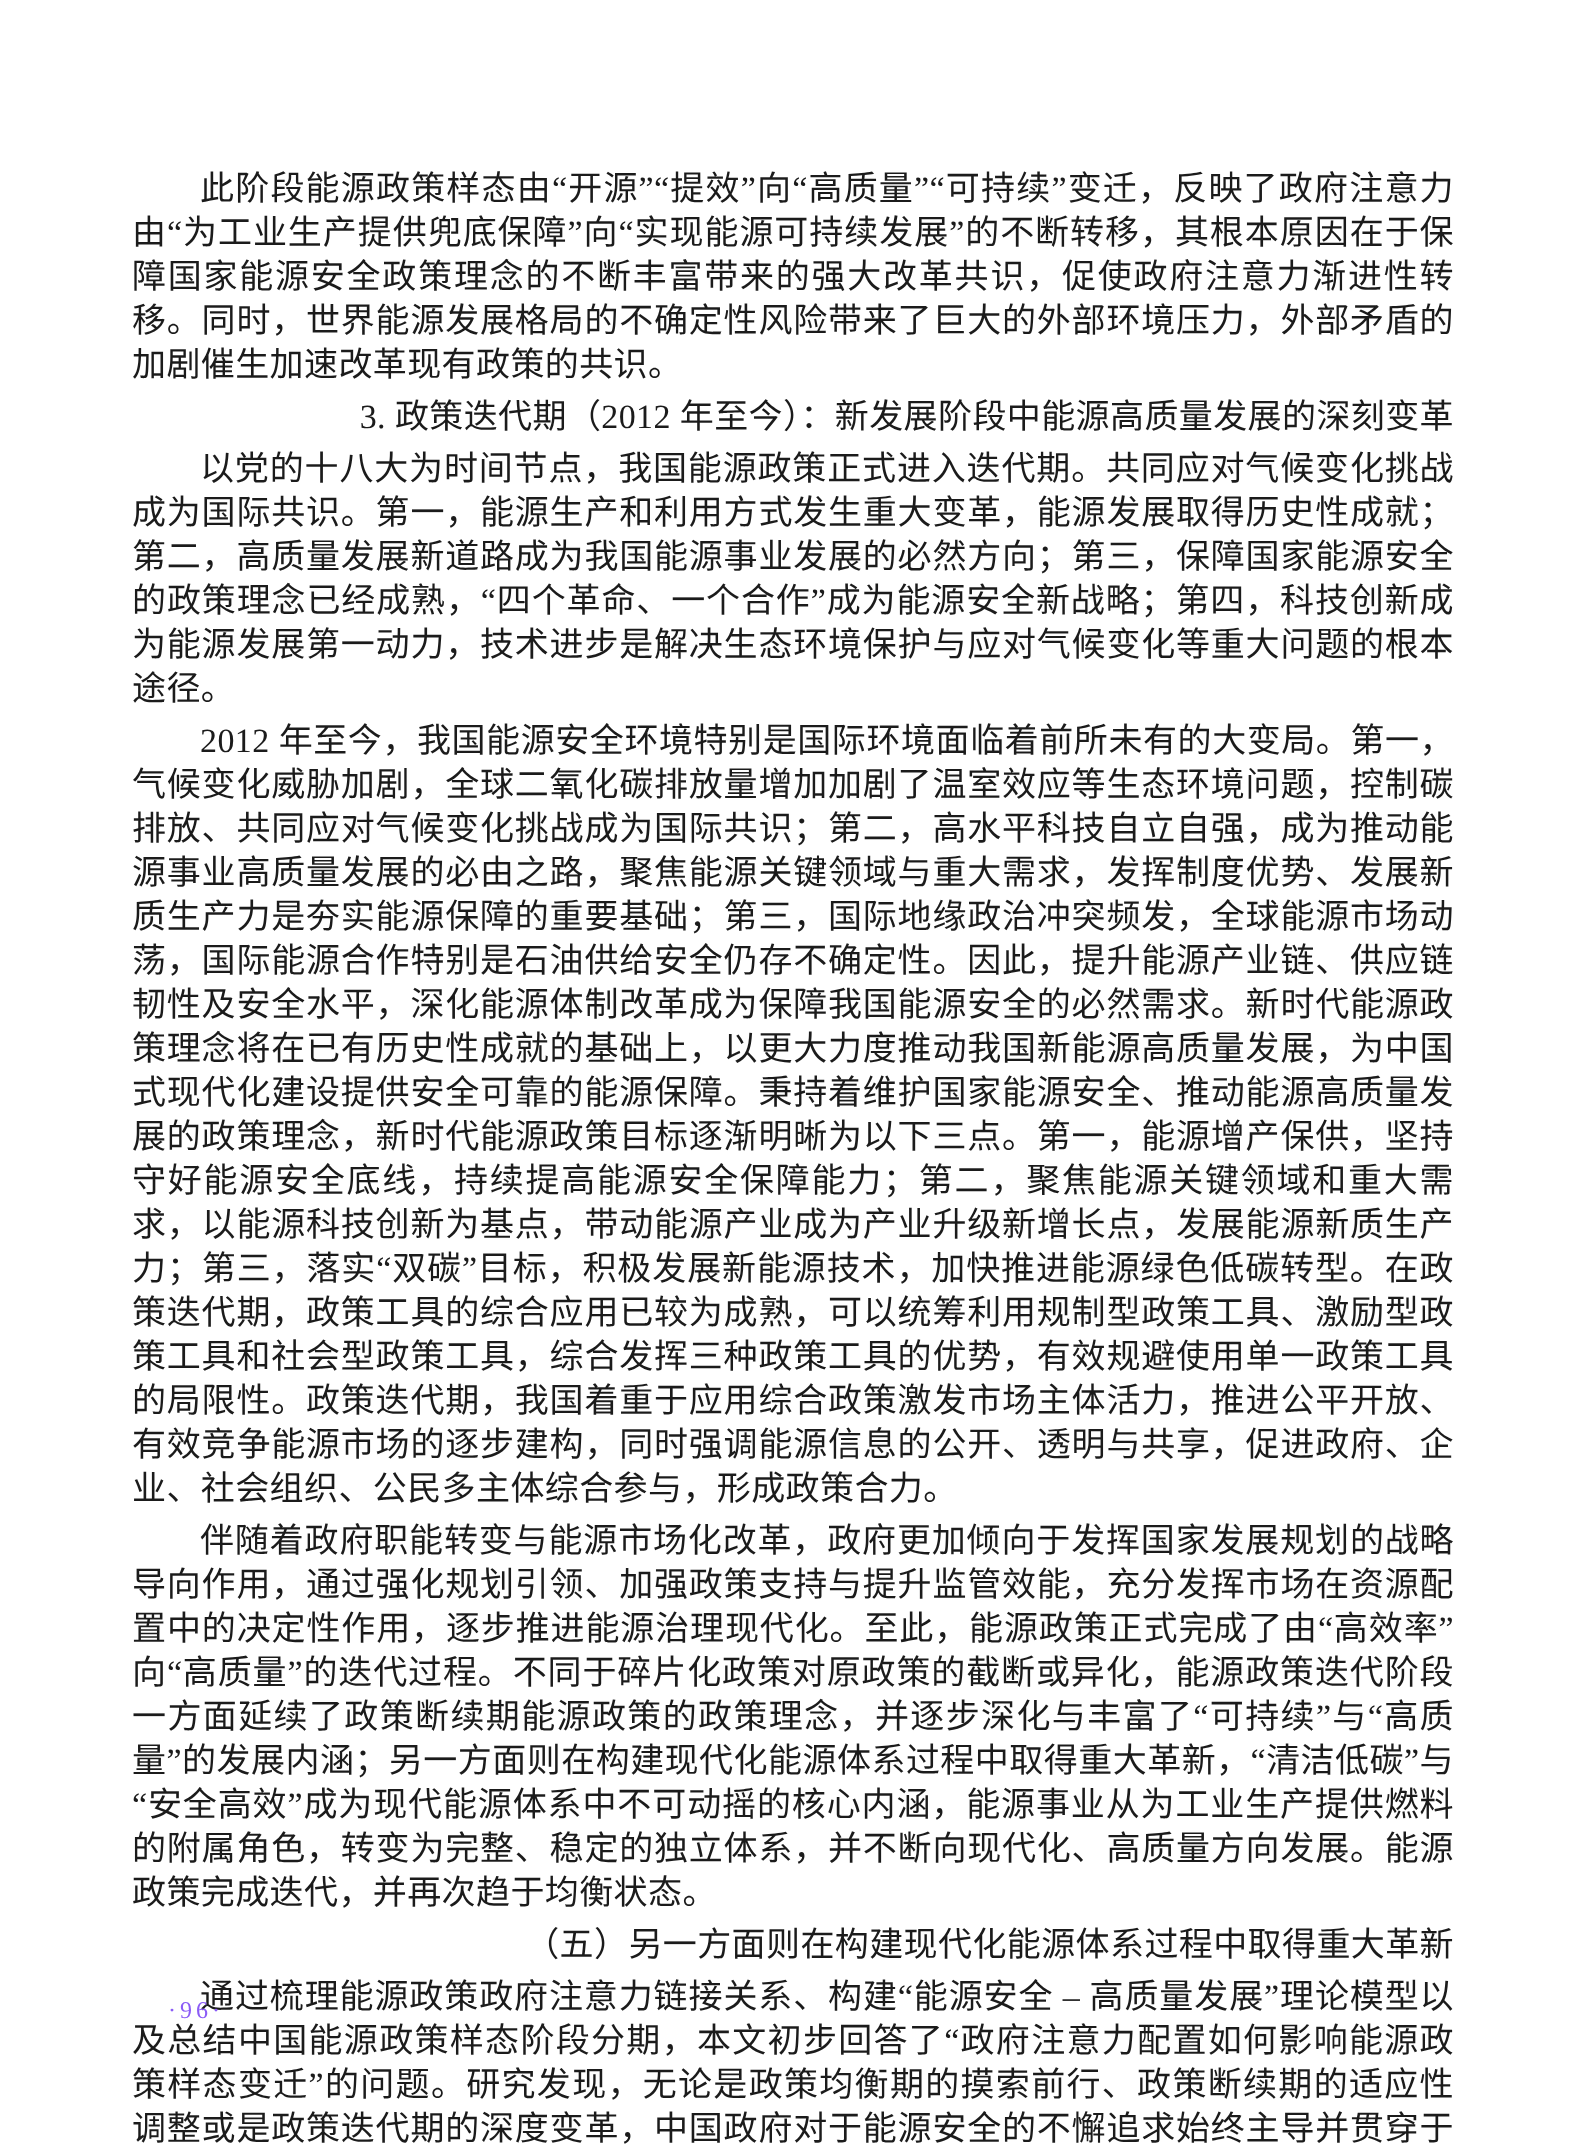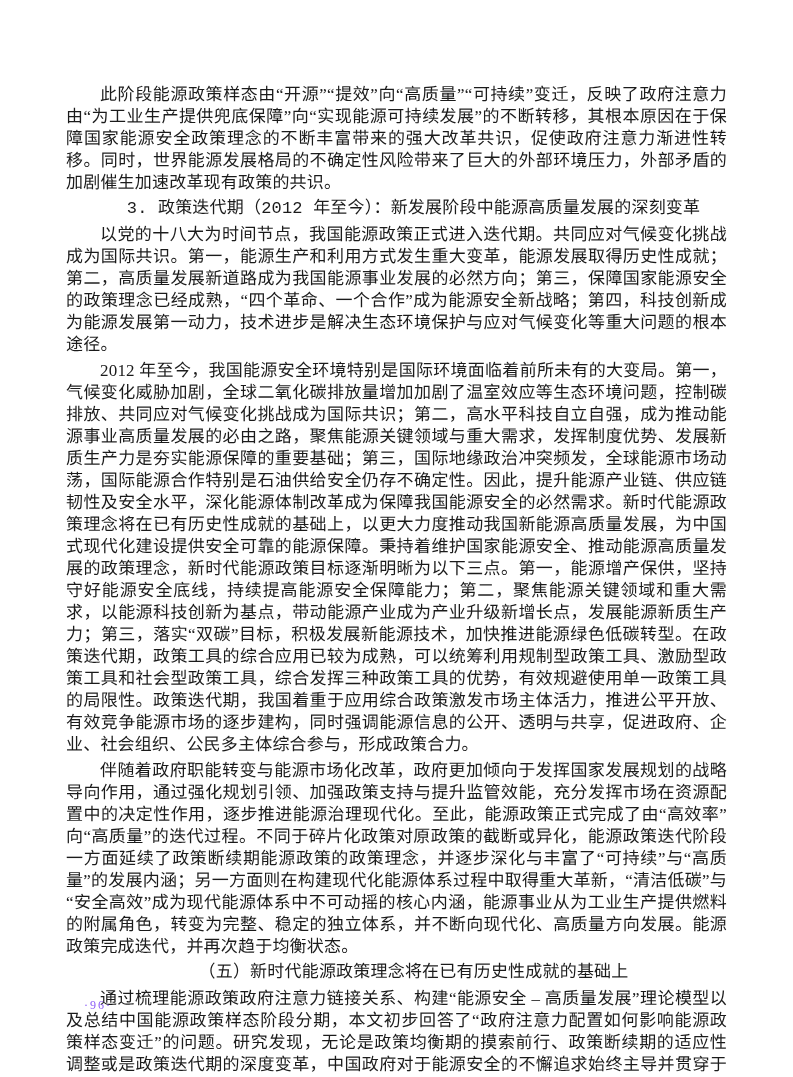--- a/index.html
+++ b/index.html
@@ -31,39 +31,38 @@
     line-height: 22px;
     text-align: justify;
     letter-spacing: 0.2px;
   }
   .text-block p {
     margin: 4px;
     padding: 0;
     text-indent: 2em;
   }
   .text-block p.heading {
-    text-align: center;
-    font-family: Liberation Mono, monospace;
+    text-align: right;
   }
   .page-number {
     position: absolute;
     left: 84px;
     top: 998px;
     font-size: 12px;
     letter-spacing: 2px;
     color: #8b5cf6;
   }
 </style>
 </head>
 <body>
 
 <div class="page">
   <main class="text-block" id="text-block">
       <p class="para">此阶段能源政策样态由“开源”“提效”向“高质量”“可持续”变迁，反映了政府注意力由“为工业生产提供兜底保障”向“实现能源可持续发展”的不断转移，其根本原因在于保障国家能源安全政策理念的不断丰富带来的强大改革共识，促使政府注意力渐进性转移。同时，世界能源发展格局的不确定性风险带来了巨大的外部环境压力，外部矛盾的加剧催生加速改革现有政策的共识。</p>
       <p class="heading">3. 政策迭代期（2012 年至今）：新发展阶段中能源高质量发展的深刻变革</p>
       <p class="para">以党的十八大为时间节点，我国能源政策正式进入迭代期。共同应对气候变化挑战成为国际共识。第一，能源生产和利用方式发生重大变革，能源发展取得历史性成就；第二，高质量发展新道路成为我国能源事业发展的必然方向；第三，保障国家能源安全的政策理念已经成熟，“四个革命、一个合作”成为能源安全新战略；第四，科技创新成为能源发展第一动力，技术进步是解决生态环境保护与应对气候变化等重大问题的根本途径。</p>
       <p class="para">2012 年至今，我国能源安全环境特别是国际环境面临着前所未有的大变局。第一，气候变化威胁加剧，全球二氧化碳排放量增加加剧了温室效应等生态环境问题，控制碳排放、共同应对气候变化挑战成为国际共识；第二，高水平科技自立自强，成为推动能源事业高质量发展的必由之路，聚焦能源关键领域与重大需求，发挥制度优势、发展新质生产力是夯实能源保障的重要基础；第三，国际地缘政治冲突频发，全球能源市场动荡，国际能源合作特别是石油供给安全仍存不确定性。因此，提升能源产业链、供应链韧性及安全水平，深化能源体制改革成为保障我国能源安全的必然需求。新时代能源政策理念将在已有历史性成就的基础上，以更大力度推动我国新能源高质量发展，为中国式现代化建设提供安全可靠的能源保障。秉持着维护国家能源安全、推动能源高质量发展的政策理念，新时代能源政策目标逐渐明晰为以下三点。第一，能源增产保供，坚持守好能源安全底线，持续提高能源安全保障能力；第二，聚焦能源关键领域和重大需求，以能源科技创新为基点，带动能源产业成为产业升级新增长点，发展能源新质生产力；第三，落实“双碳”目标，积极发展新能源技术，加快推进能源绿色低碳转型。在政策迭代期，政策工具的综合应用已较为成熟，可以统筹利用规制型政策工具、激励型政策工具和社会型政策工具，综合发挥三种政策工具的优势，有效规避使用单一政策工具的局限性。政策迭代期，我国着重于应用综合政策激发市场主体活力，推进公平开放、有效竞争能源市场的逐步建构，同时强调能源信息的公开、透明与共享，促进政府、企业、社会组织、公民多主体综合参与，形成政策合力。</p>
       <p class="para">伴随着政府职能转变与能源市场化改革，政府更加倾向于发挥国家发展规划的战略导向作用，通过强化规划引领、加强政策支持与提升监管效能，充分发挥市场在资源配置中的决定性作用，逐步推进能源治理现代化。至此，能源政策正式完成了由“高效率”向“高质量”的迭代过程。不同于碎片化政策对原政策的截断或异化，能源政策迭代阶段一方面延续了政策断续期能源政策的政策理念，并逐步深化与丰富了“可持续”与“高质量”的发展内涵；另一方面则在构建现代化能源体系过程中取得重大革新，“清洁低碳”与“安全高效”成为现代能源体系中不可动摇的核心内涵，能源事业从为工业生产提供燃料的附属角色，转变为完整、稳定的独立体系，并不断向现代化、高质量方向发展。能源政策完成迭代，并再次趋于均衡状态。</p>
-      <p class="heading">（五）新时代能源政策理念将在已有历史性成就的基础上</p>
+      <p class="heading">（五）另一方面则在构建现代化能源体系过程中取得重大革新</p>
       <p class="para">通过梳理能源政策政府注意力链接关系、构建“能源安全 – 高质量发展”理论模型以及总结中国能源政策样态阶段分期，本文初步回答了“政府注意力配置如何影响能源政策样态变迁”的问题。研究发现，无论是政策均衡期的摸索前行、政策断续期的适应性调整或是政策迭代期的深度变革，中国政府对于能源安全的不懈追求始终主导并贯穿于能源政策发展各个阶段，并在政策目标设定、政策工具选择等多个层面发挥关键作用。与此同</p>
     </main>
   <div class="page-number">·96·</div>
 </div>
 
 </body></html>

